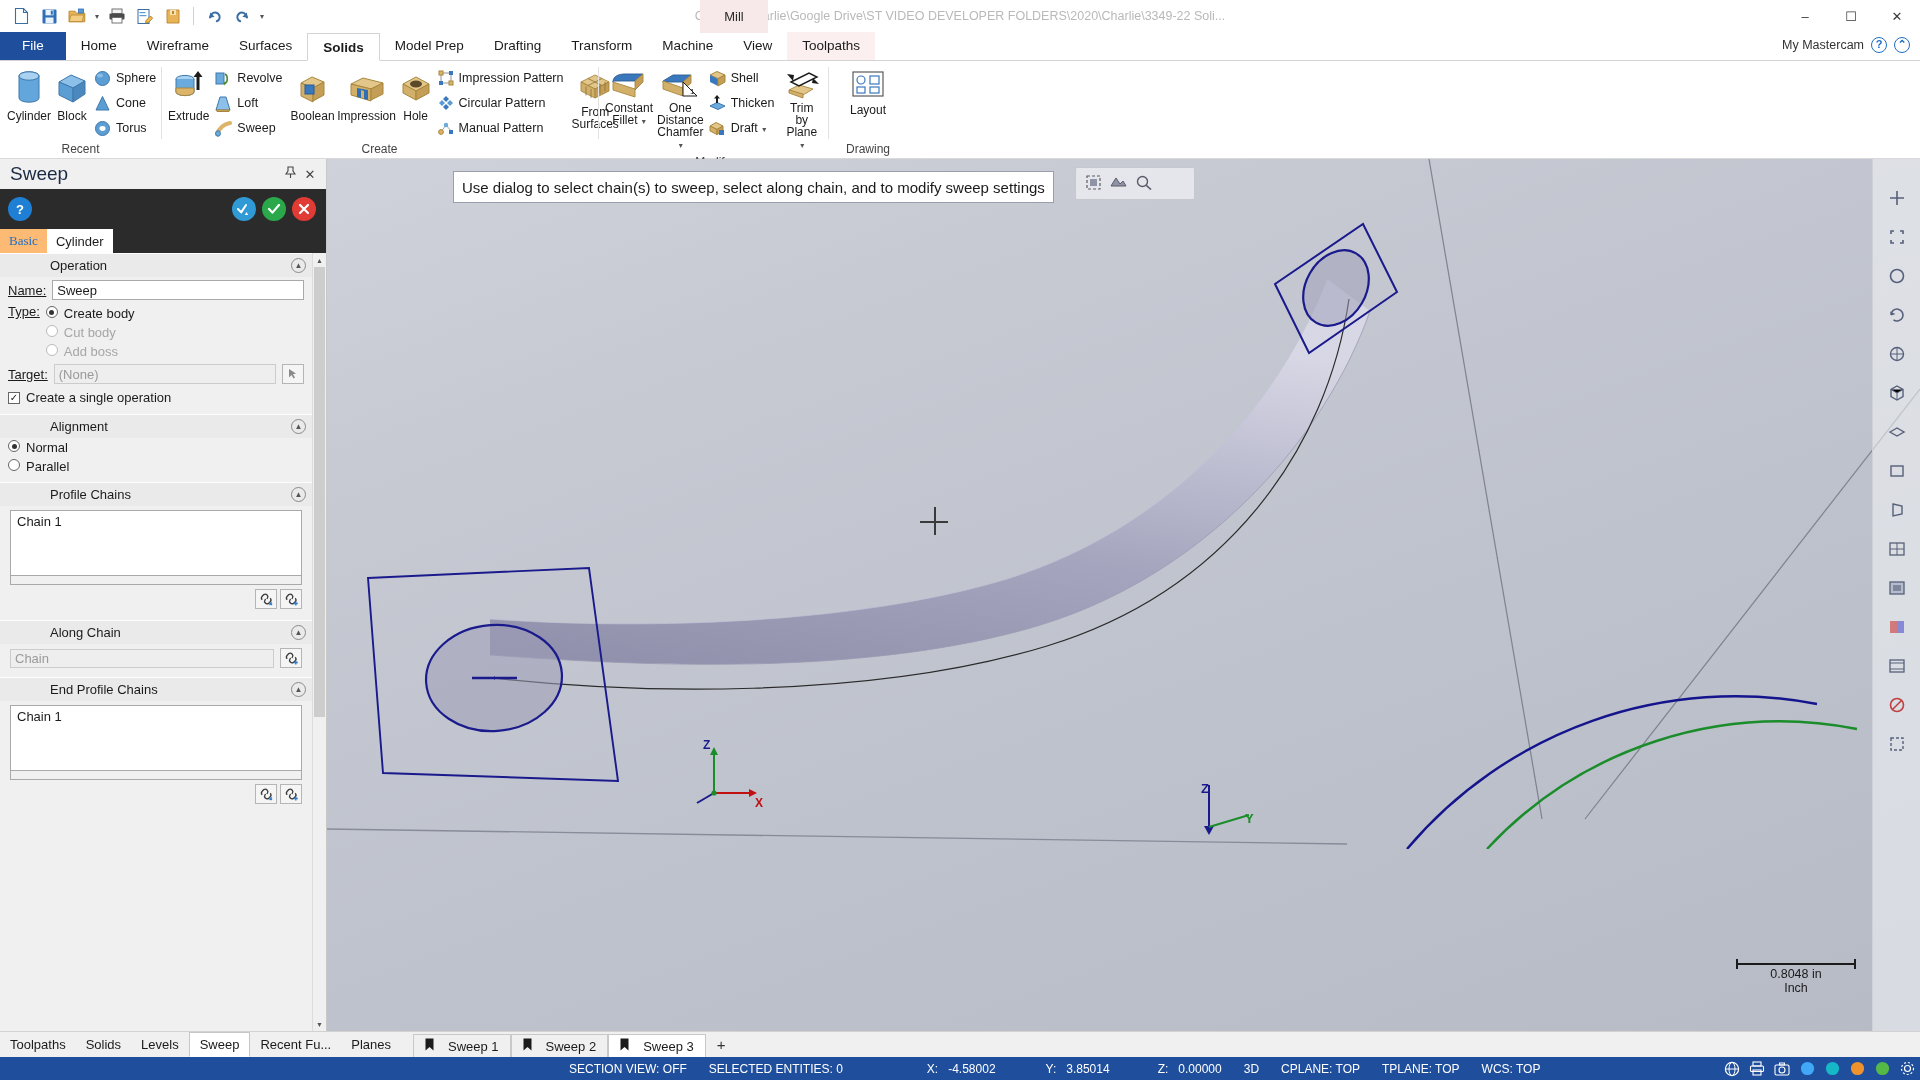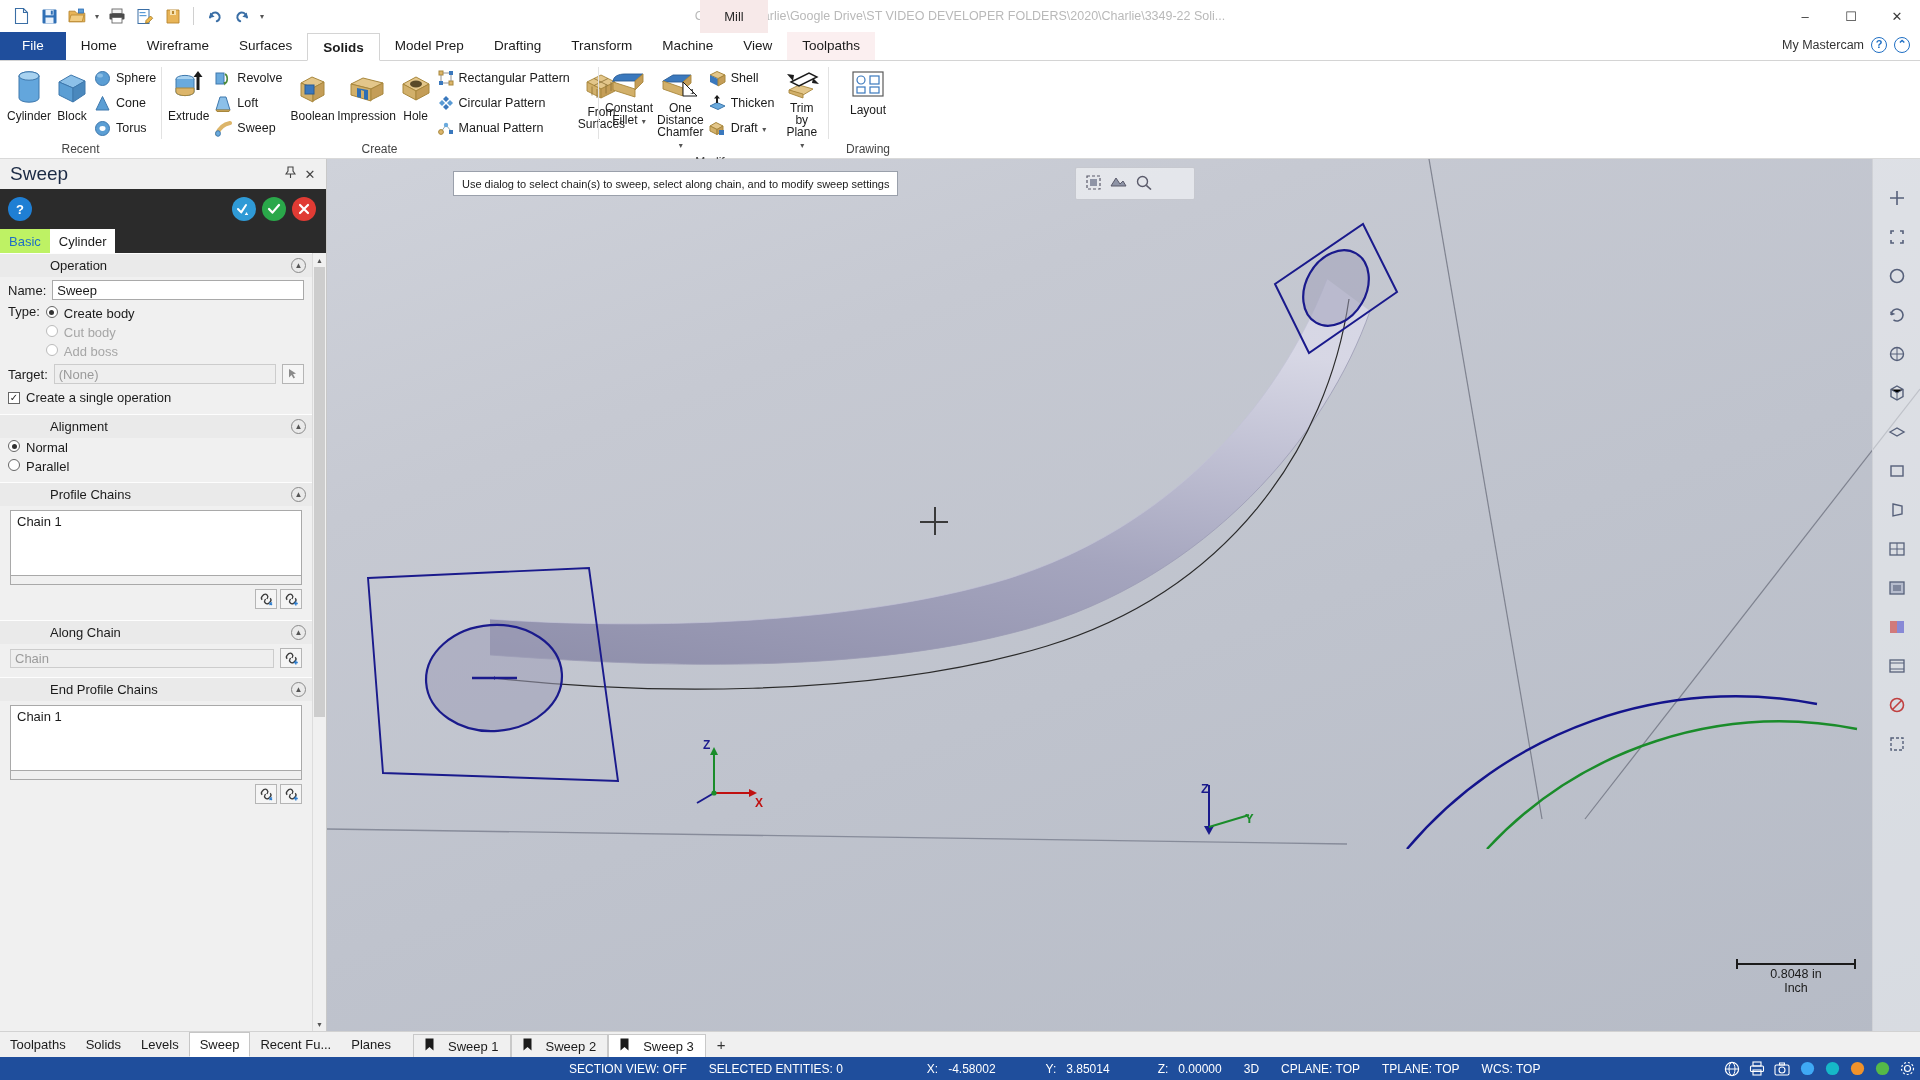--- a/index.html
+++ b/index.html
@@ -110,37 +110,37 @@
   }
   .rbtn { width:24px; height:24px; border-radius:50%; display:flex;align-items:center;
           justify-content:center; font-size:13px; color:#fff; font-weight:bold; cursor:default;}
   .rbtn.help { background:#1f7fd4; }
   .rbtn.apply { background:#2f9ad6; }
   .rbtn.ok { background:#2aa84a; }
   .rbtn.cancel { background:#e03b34; }
   .lp-dark .right { position:absolute; right:10px; display:flex; gap:6px;}
   .lp-tabs { height:24px; background:#2b2b2b; display:flex; align-items:stretch;}
   .lptab { padding:0 9px; display:flex; align-items:center; font-size:13px; color:#ccc; cursor:default;}
-  .lptab.active { background:#bef264; color:#1f6fc4; }
+  .lptab.active { background:#fdba74; color:#1f6fc4;font-family:Liberation Serif, serif; }
   .lptab.alt { background:#ffffff; color:#1b1b1b; }
   .lp-body { flex:1; overflow:hidden; position:relative; background:#f0f0f0; }
   .lp-scroll { position:absolute; inset:0 14px 0 0; overflow:hidden; }
 
   .sect { background:#f0f0f0; }
   .secthead {
     height:24px; display:flex; align-items:center; padding:0 6px 0 7px;
     background:#eaeaea; border-top:1px solid #fdfdfd;
   }
   .secthead .t { flex:1; font-size:13px; color:#1b1b1b;margin-left:43px;}
   .chev {
     width:15px;height:15px;border-radius:50%;border:1px solid #8a8a8a;color:#555;
     font-size:8px; display:flex;align-items:center;justify-content:center; cursor:default;
   }
   .row { display:flex; align-items:center; padding:3px 8px; gap:6px;}
-  .row .lab { font-size:13px; color:#1b1b1b; }
+  .row .lab { font-size:13px; color:#1b1b1b;text-decoration:underline; }
   .txtin {
     flex:1; height:20px; border:1px solid #a9a9a9; background:#fff; font-size:13px;
     padding:0 4px; line-height:18px; color:#1b1b1b;
   }
   .txtin.dis { background:#eeeeee; border:1px solid #cccccc; color:#9a9a9a;}
   .radio { display:flex; align-items:flex-start; gap:6px; padding:2px 8px; font-size:13px;}
   .radio .dot {
     width:12px;height:12px;border-radius:50%;border:1px solid #666;background:#fff;
     display:inline-block; position:relative; flex:0 0 12px;
   }
@@ -175,23 +175,23 @@
               font-size:7px;color:#555; background:#f0f0f0;}
   .vs-thumb { width:11px; background:#cdcdcd; border-radius:0; margin:0 auto;}
 
   
   .viewport { flex:1; position:relative; overflow:hidden; background:#c9cbd4; }
   .vp-grad {
     position:absolute; inset:0;
     background: linear-gradient(160deg,#cfd2da 0%, #c6c9d2 25%, #bfc3cd 55%, #b6bbc6 100%);
   }
   .tooltip-bar {
-    position:absolute; left:126px; top:12px; height:25px; background:#ffffff;
+    position:absolute; left:126px; top:12px; height:32px; background:#ffffff;
     border:1px solid #9aa0ab; display:flex; align-items:center; padding:0 8px;
-    font-size:11px; color:#1b1b1b; white-space:nowrap; z-index:8;
+    font-size:15px; color:#1b1b1b; white-space:nowrap; z-index:8;
   }
   .mini-toolbar {
     position:absolute; left:748px; top:8px; height:33px; width:120px;
     background:rgba(240,241,244,0.72); border:1px solid #c6c8cf; border-radius:2px;
     display:flex; align-items:center; gap:9px; padding:0 10px; z-index:6;
   }
   .crosshair { position:absolute; left:607px; top:362px; z-index:7;}
   .crosshair .h { position:absolute; left:-14px; top:0; width:28px; height:1.6px; background:#3a3a3a;}
   .crosshair .v { position:absolute; left:0; top:-14px; width:1.6px; height:28px; background:#3a3a3a;}
 
@@ -448,21 +448,21 @@
         </div>
         <div class="smallcol">
           <div class="smallbtn">
             <svg width="16" height="16" viewBox="0 0 16 16">
                 <rect x="1" y="1" width="4" height="4" fill="#dcb56a" stroke="#a8873c"></rect>
                 <rect x="11" y="1" width="4" height="4" fill="#3a78bd"></rect>
                 <rect x="1" y="11" width="4" height="4" fill="#3a78bd"></rect>
                 <rect x="11" y="11" width="4" height="4" fill="#dcb56a" stroke="#a8873c"></rect>
                 <path d="M3 5v6M5 3h6M13 5v6M5 13h6" stroke="#888" stroke-width=".9"></path>
               </svg>
-            <span class="lbl">Rectangular Pattern</span>
+            <span class="lbl">Impression Pattern</span>
           </div>
           <div class="smallbtn">
             <svg width="16" height="16" viewBox="0 0 16 16">
                 <path d="M8 1l3 3-3 3-3-3z" fill="#3a78bd"></path>
                 <path d="M8 9l3 3-3 3-3-3z" fill="#3a78bd"></path>
                 <path d="M1 8l3-3 3 3-3 3z" fill="#5a9bd5"></path>
                 <path d="M9 8l3-3 3 3-3 3z" fill="#5a9bd5"></path>
               </svg>
             <span class="lbl">Circular Pattern</span>
           </div>

